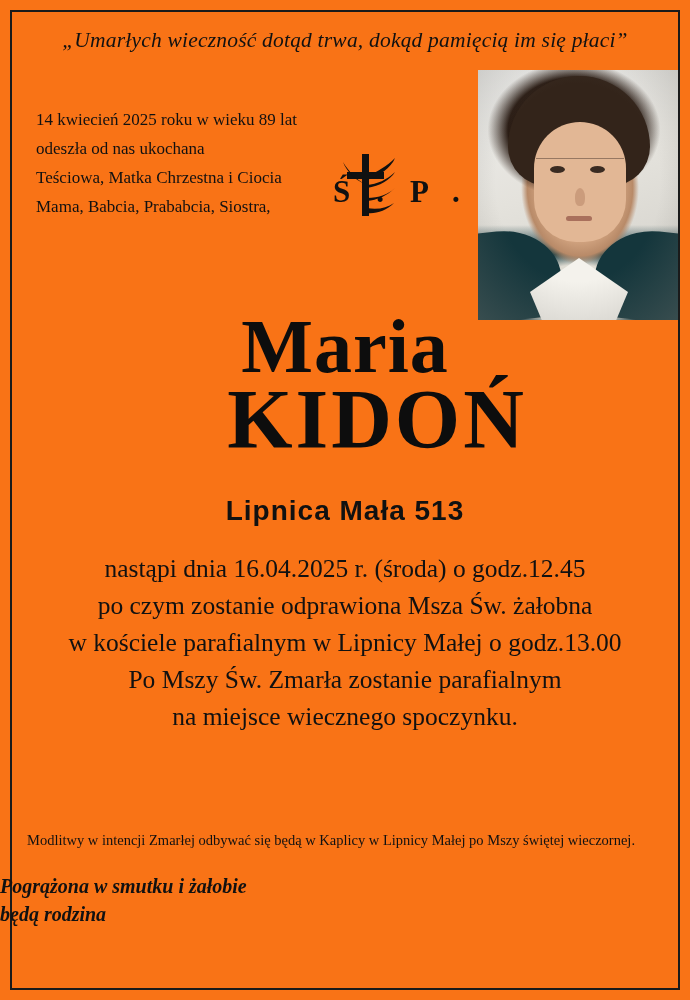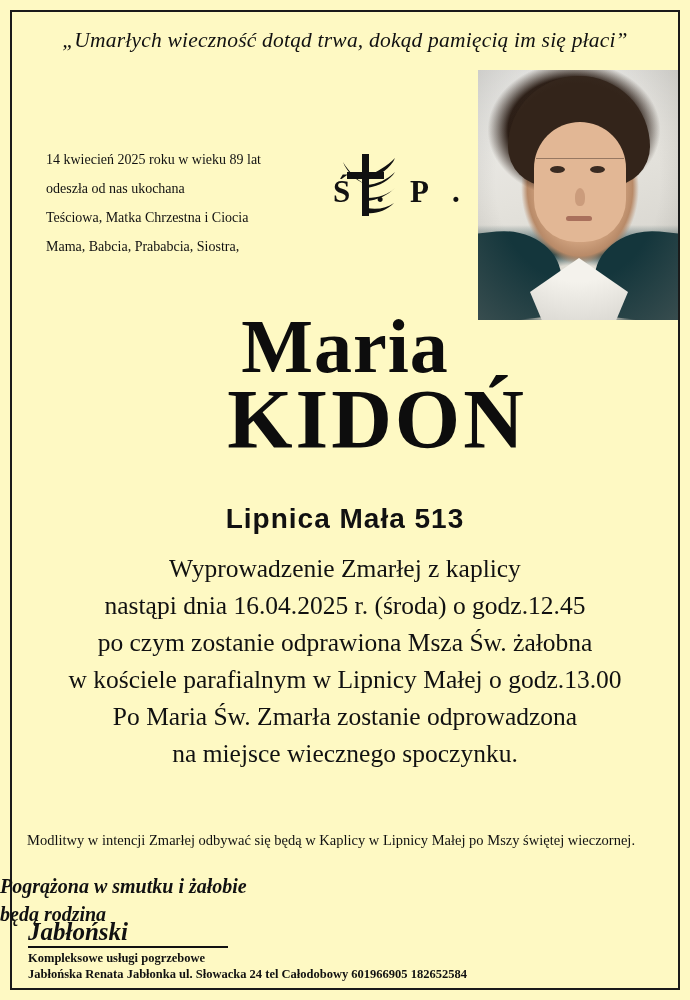--- a/index.html
+++ b/index.html
@@ -7,21 +7,21 @@
     padding: 0;
     background: #7d7d7d;
   }
   body {
     font-family: "Liberation Serif", serif;
   }
   .page {
     position: relative;
     width: 690px;
     height: 1000px;
-    background: #fef9c3;
+    background: #f97316;
     overflow: hidden;
     box-sizing: border-box;
   }
   .border-frame {
     position: absolute;
     left: 10px;
     top: 10px;
     right: 10px;
     bottom: 10px;
     border: 2px solid #1a1a1a;
@@ -38,27 +38,26 @@
     text-align: center;
     font-style: italic;
     font-size: 21.5px;
     color: #111;
     letter-spacing: 0.2px;
   }
 
   
   .intro {
     position: absolute;
-    left: 46px;
+    left: 36px;
     top: 105px;
     width: 260px;
-    font-size: 14px;
+    font-size: 17px;
     line-height: 29px;
     color: #111;
-    margin-top: 40px;
   }
   .intro div { white-space: nowrap; }
 
   
   .photo-wrap {
     position: absolute;
     right: 12px;
     top: 70px;
     width: 200px;
     height: 250px;
@@ -212,21 +211,20 @@
     position: absolute;
     top: 495px;
     left: 0;
     width: 690px;
     text-align: center;
     font-family: "Liberation Sans", sans-serif;
     font-size: 28px;
     font-weight: bold;
     color: #111;
     letter-spacing: 1px;
-    margin-top: 8px;
   }
 
   
   .ceremony {
     position: absolute;
     top: 550px;
     left: 0;
     width: 690px;
     text-align: center;
     font-size: 25.5px;
@@ -329,35 +327,28 @@
     <div class="sp-text">
       <span>Ś.</span><span>P.</span>
     </div>
   </div>
 
   <div class="firstname">Maria</div>
   <div class="lastname">KIDOŃ</div>
   <div class="place">Lipnica Mała 513</div>
 
   <div class="ceremony">
-    <div>Wyprowadzenie Zmarłej z kaplicy</div>
     <div>nastąpi dnia 16.04.2025 r. (środa) o godz.12.45</div>
     <div>po czym zostanie odprawiona Msza Św. żałobna</div>
     <div>w kościele parafialnym w Lipnicy Małej o godz.13.00</div>
-    <div>Po Maria Św. Zmarła zostanie odprowadzona</div>
+    <div>Po Mszy Św. Zmarła zostanie parafialnym</div>
     <div>na miejsce wiecznego spoczynku.</div>
   </div>
 
   <div class="prayer">Modlitwy w intencji Zmarłej odbywać się będą w Kaplicy w Lipnicy Małej po Mszy świętej wieczornej.</div>
 
   <div class="family">
     <div>Pogrążona w smutku i żałobie</div>
     <div>będą rodzina</div>
   </div>
 
-  <div class="footer">
-    <div class="footer-logo">Jabłoński</div>
-    <div class="footer-rule"></div>
-    <div class="footer-line">Kompleksowe usługi pogrzebowe</div>
-    <div class="footer-line">Jabłońska Renata Jabłonka ul. Słowacka 24 tel Całodobowy 601966905  182652584</div>
-  </div>
 
 </div>
 
 </body></html>

